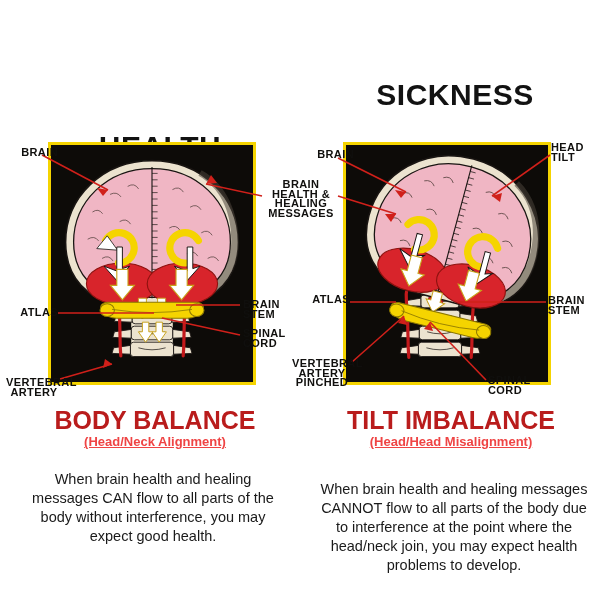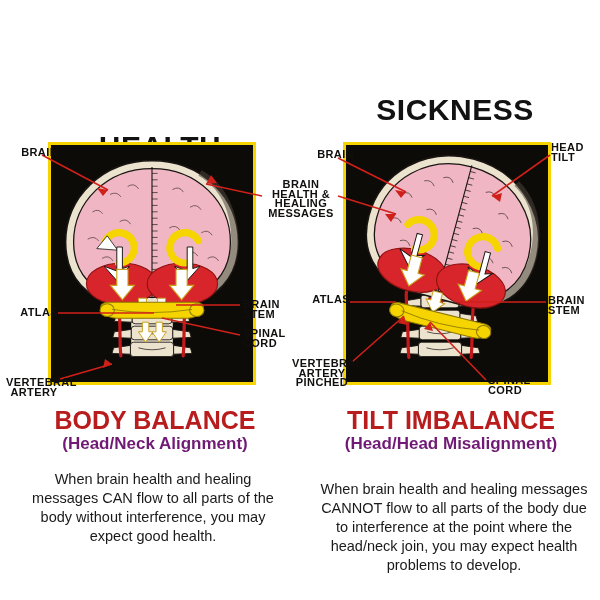--- a/index.html
+++ b/index.html
@@ -4,27 +4,27 @@
 <style>
   html,body{margin:0;padding:0;background:#ffffff;}
   body{width:600px;height:600px;overflow:hidden;
        font-family:"Liberation Sans","DejaVu Sans",sans-serif;color:#111;}
   #poster{position:relative;width:600px;height:600px;background:#fff;}
 
   
   .bigtitle{position:absolute;font-weight:bold;font-size:30px;letter-spacing:.5px;
             text-align:center;color:#121212;}
   #title-health{left:60px;top:95px;width:200px;margin-top:35px;}
-  #title-sickness{left:350px;top:93px;width:210px;}
+  #title-sickness{left:350px;top:78px;width:210px;}
 
   .foot-title{position:absolute;font-weight:bold;font-size:25px;text-align:center;color:#b91c1c;}
   #foot-health{left:10px;top:406px;width:290px;}
   #foot-sickness{left:305px;top:406px;width:292px;}
 
-  .foot-sub{position:absolute;font-weight:bold;font-size:17px;text-align:center;color:#701a75;}
+  .foot-sub{position:absolute;font-weight:bold;font-size:13px;text-align:center;color:#ef4444;text-decoration:underline;}
   #sub-health{left:10px;top:434px;width:290px;}
   #sub-sickness{left:305px;top:434px;width:292px;}
 
   .para{position:absolute;font-size:14.5px;line-height:19px;text-align:center;color:#1a1a1a;}
   #para-health{left:22px;top:464px;width:262px;margin-top:6px;}
   #para-sickness{left:315px;top:464px;width:278px;margin-top:16px;}
 
   
   .panel{position:absolute;background:#0d0b08;border:3px solid #f5d400;box-sizing:border-box;}
   #panel-left{left:48px;top:142px;width:208px;height:243px;}

